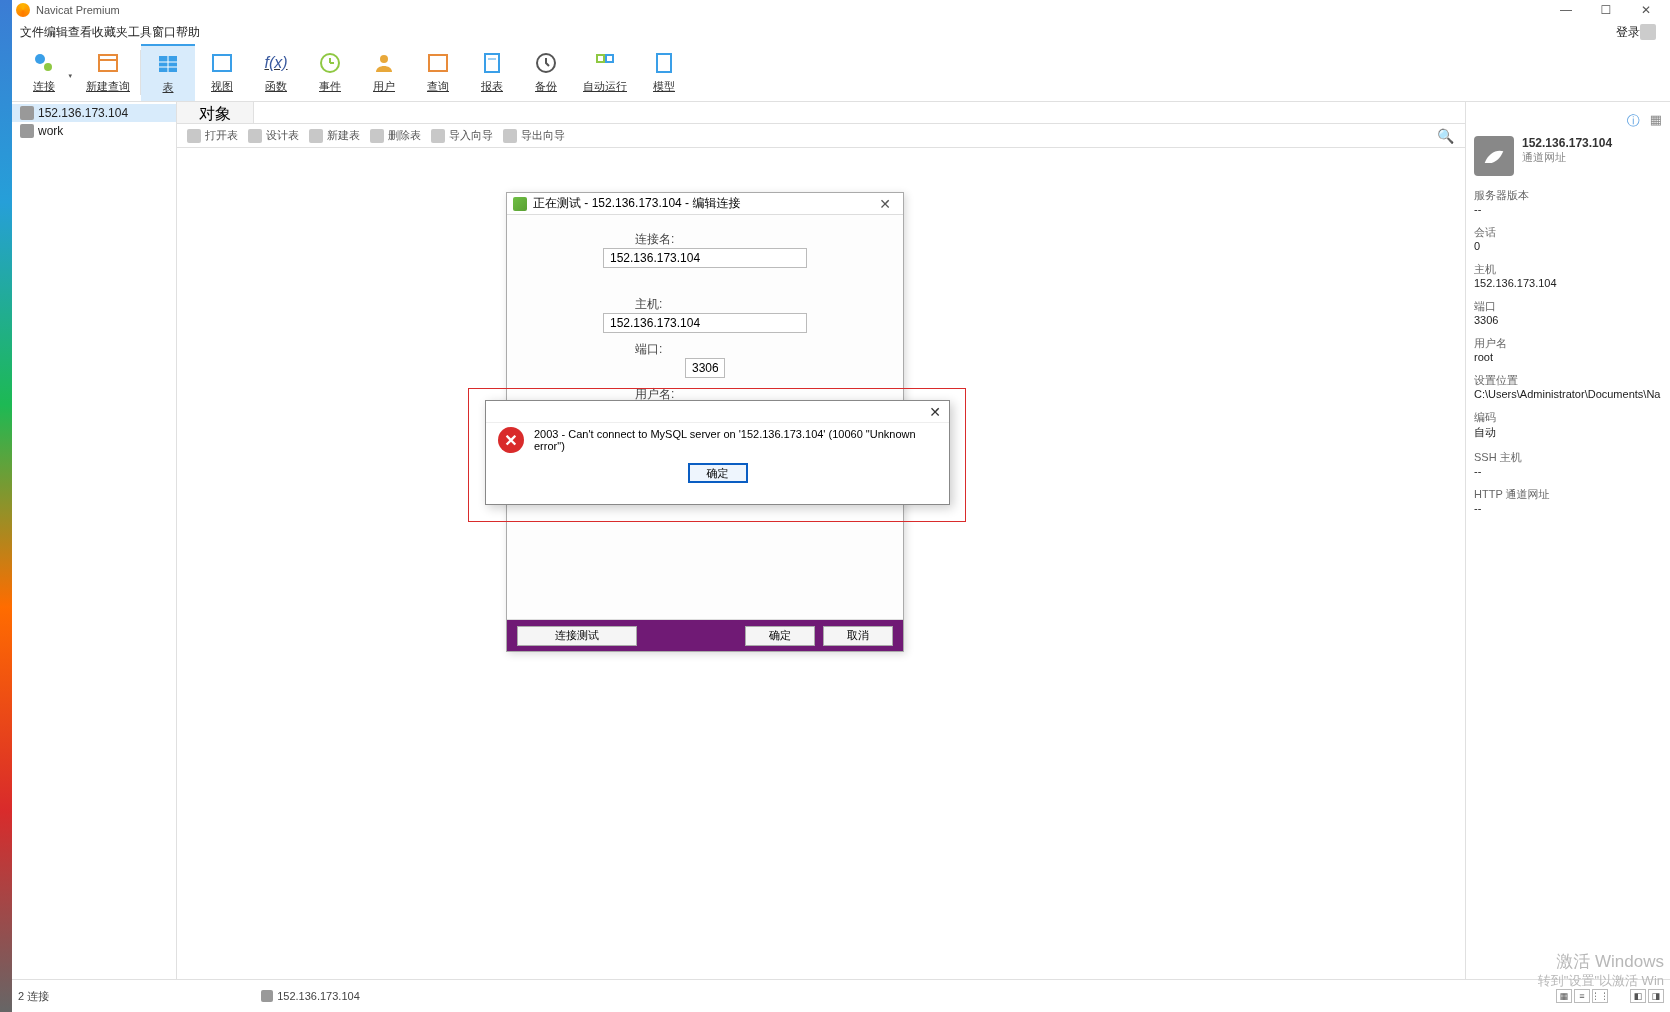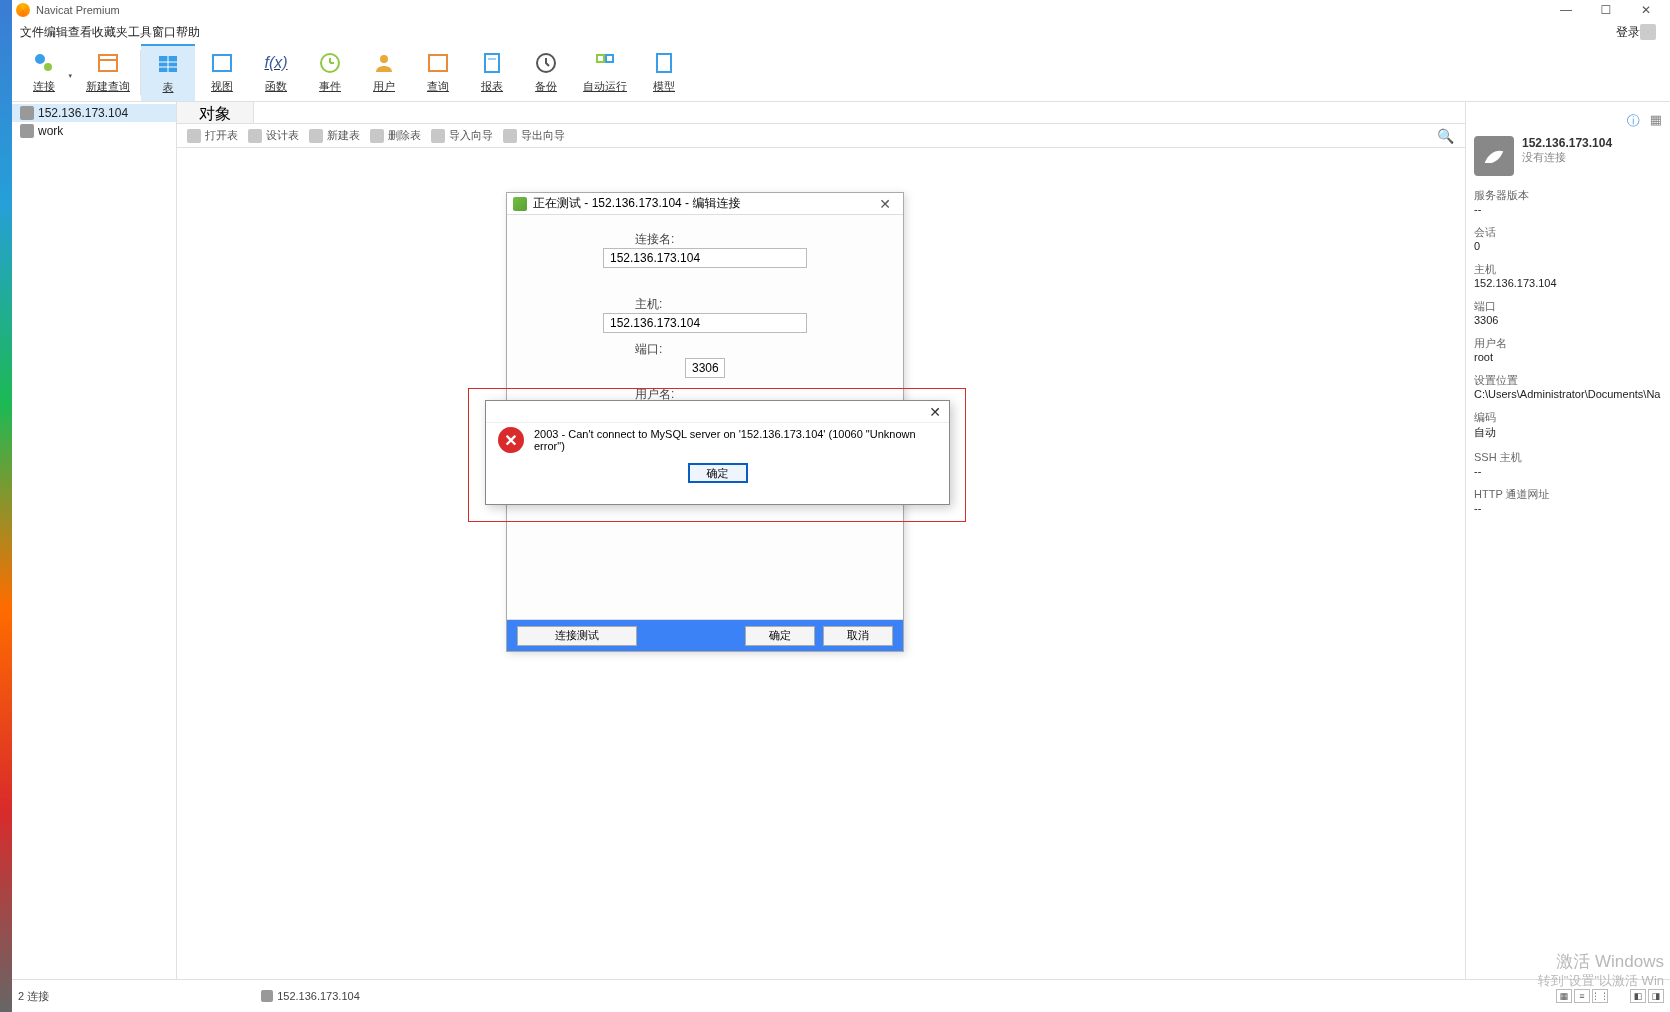--- a/index.html
+++ b/index.html
@@ -77,21 +77,21 @@
 .dlg-tab { padding: 4px 14px; font-size: 12px; border-right: 1px solid #ddd; }
 .dlg-tab.active { background: #fff; border-bottom: 1px solid #fff; margin-bottom: -1px; }
 .dlg-body { flex: 1; padding: 16px 12px; background: #fdfdfd; }
 .form-row { display: flex; align-items: center; margin-bottom: 8px; flex-direction: column; }
 .form-row label { width: 140px; color: #444; font-size: 12px; }
 .form-row input[type=text], .form-row input[type=password] { border: 1px solid #bbb; padding: 2px 6px; font-size: 12px; height: 20px; }
 .inp-w1 { width: 204px; }
 .inp-w2 { width: 40px; }
 .inp-w3 { width: 128px; }
 .chk-row { margin-left: 140px; display: flex; align-items: center; gap: 4px; color: #555; font-size: 11px; }
-.dlg-foot { height: 32px; display: flex; align-items: center; padding: 0 10px; background: #3b82f6; border-top: 1px solid #ddd; gap: 8px; }
+.dlg-foot { height: 32px; display: flex; align-items: center; padding: 0 10px; background: #701a75; border-top: 1px solid #ddd; gap: 8px; }
 .dlg-foot .spacer { flex: 1; }
 .btn-d { width: 70px; height: 20px; font-size: 11px; border: 1px solid #aaa; background: #f5f5f5; }
 .btn-d.wide { width: 120px; }
 
 
 .err-dlg { position: absolute; top: 400px; left: 485px; width: 465px; height: 105px; background: #fff; border: 1px solid #888; box-shadow: 3px 3px 10px rgba(0,0,0,0.2); font-size: 11px; z-index: 10; }
 .err-titlebar { height: 22px; display: flex; align-items: center; justify-content: flex-end; padding: 0 8px; background: #fff; border-bottom: 1px solid #eee; }
 .err-body { display: flex; align-items: center; padding: 4px 12px; gap: 10px; }
 .err-ico { width: 26px; height: 26px; border-radius: 50%; background: #d92b2b; display: flex; align-items: center; justify-content: center; color: #fff; font-weight: bold; font-size: 16px; flex-shrink: 0; }
 .err-foot { display: flex; justify-content: center; padding: 6px 0 8px; }
@@ -296,21 +296,21 @@
         <span style="color:#888">▦</span>
       </div>
       <div class="rp-head">
         <div class="rp-conn-ico">
           <svg viewBox="0 0 24 24">
               <path d="M4 18c3-8 10-12 16-10-2 4-4 8-10 10" fill="#fff"></path>
             </svg>
         </div>
         <div>
           <div class="rp-title">152.136.173.104</div>
-          <div class="rp-sub">没有连接</div>
+          <div class="rp-sub">通道网址</div>
         </div>
       </div>
       <div class="rp-field">
           <div class="rp-label">服务器版本</div>
           <div class="rp-value">--</div>
         </div>
       <div class="rp-field">
           <div class="rp-label">会话</div>
           <div class="rp-value">0</div>
         </div>

